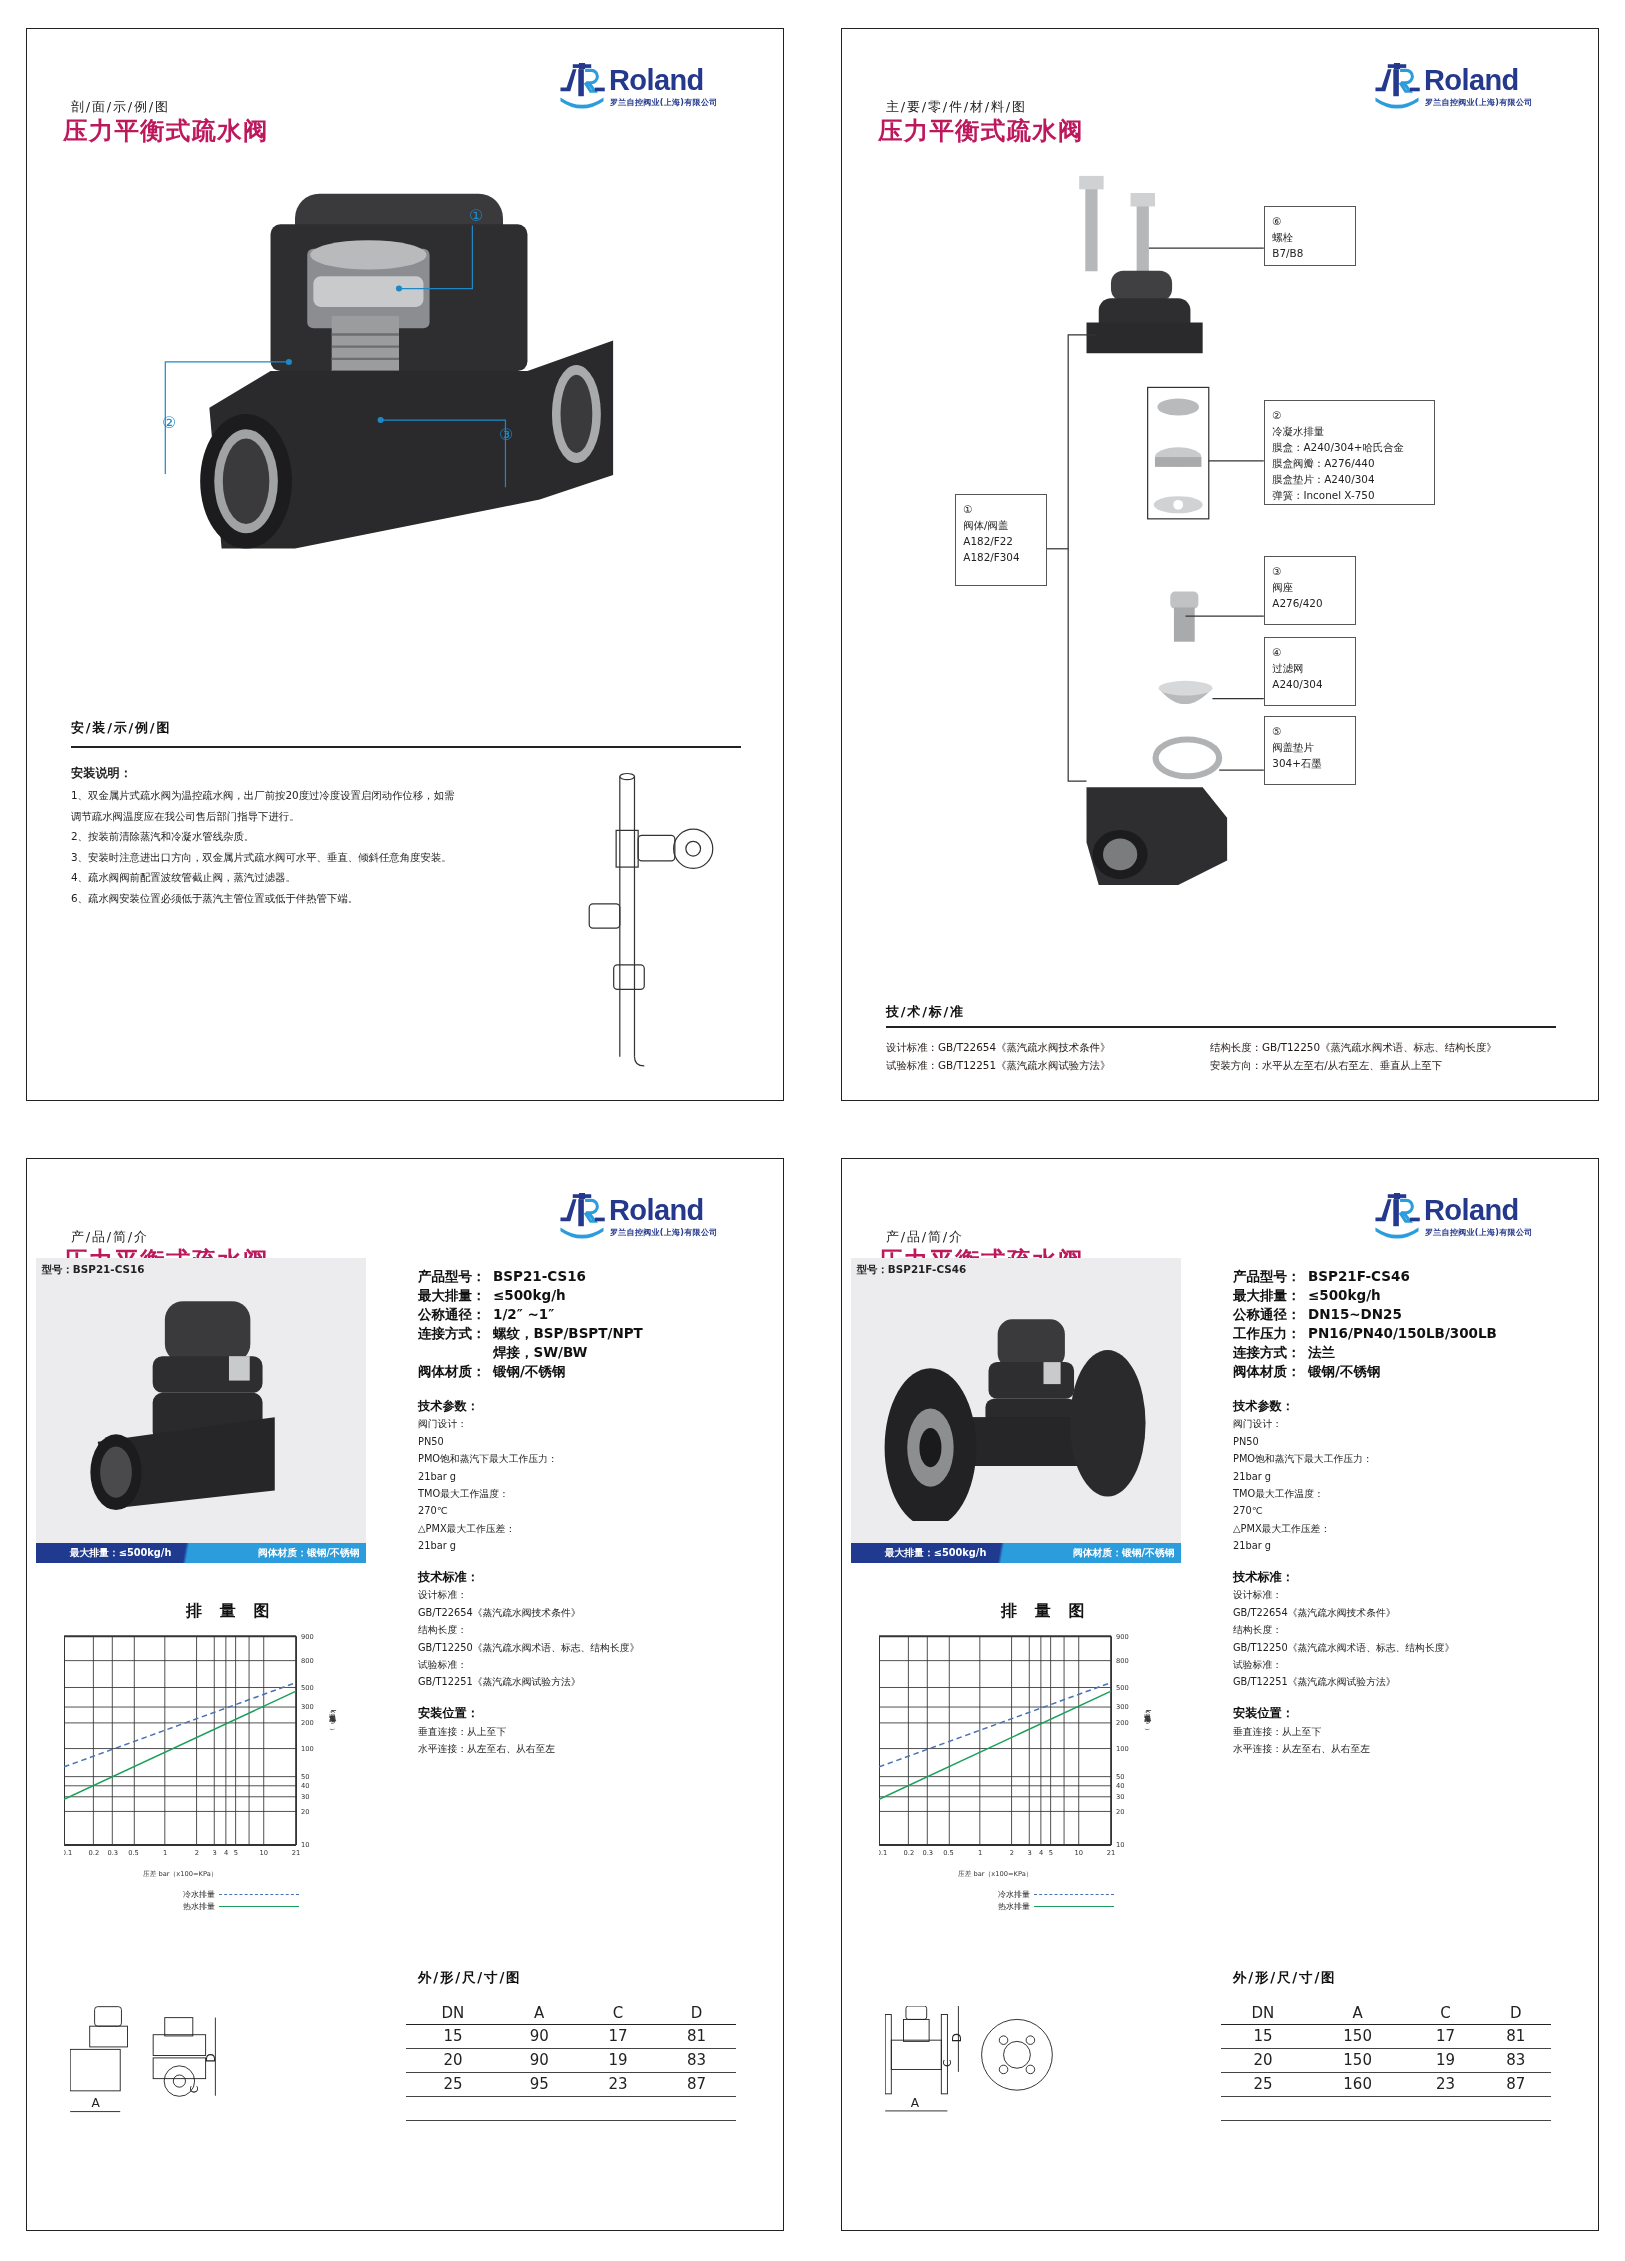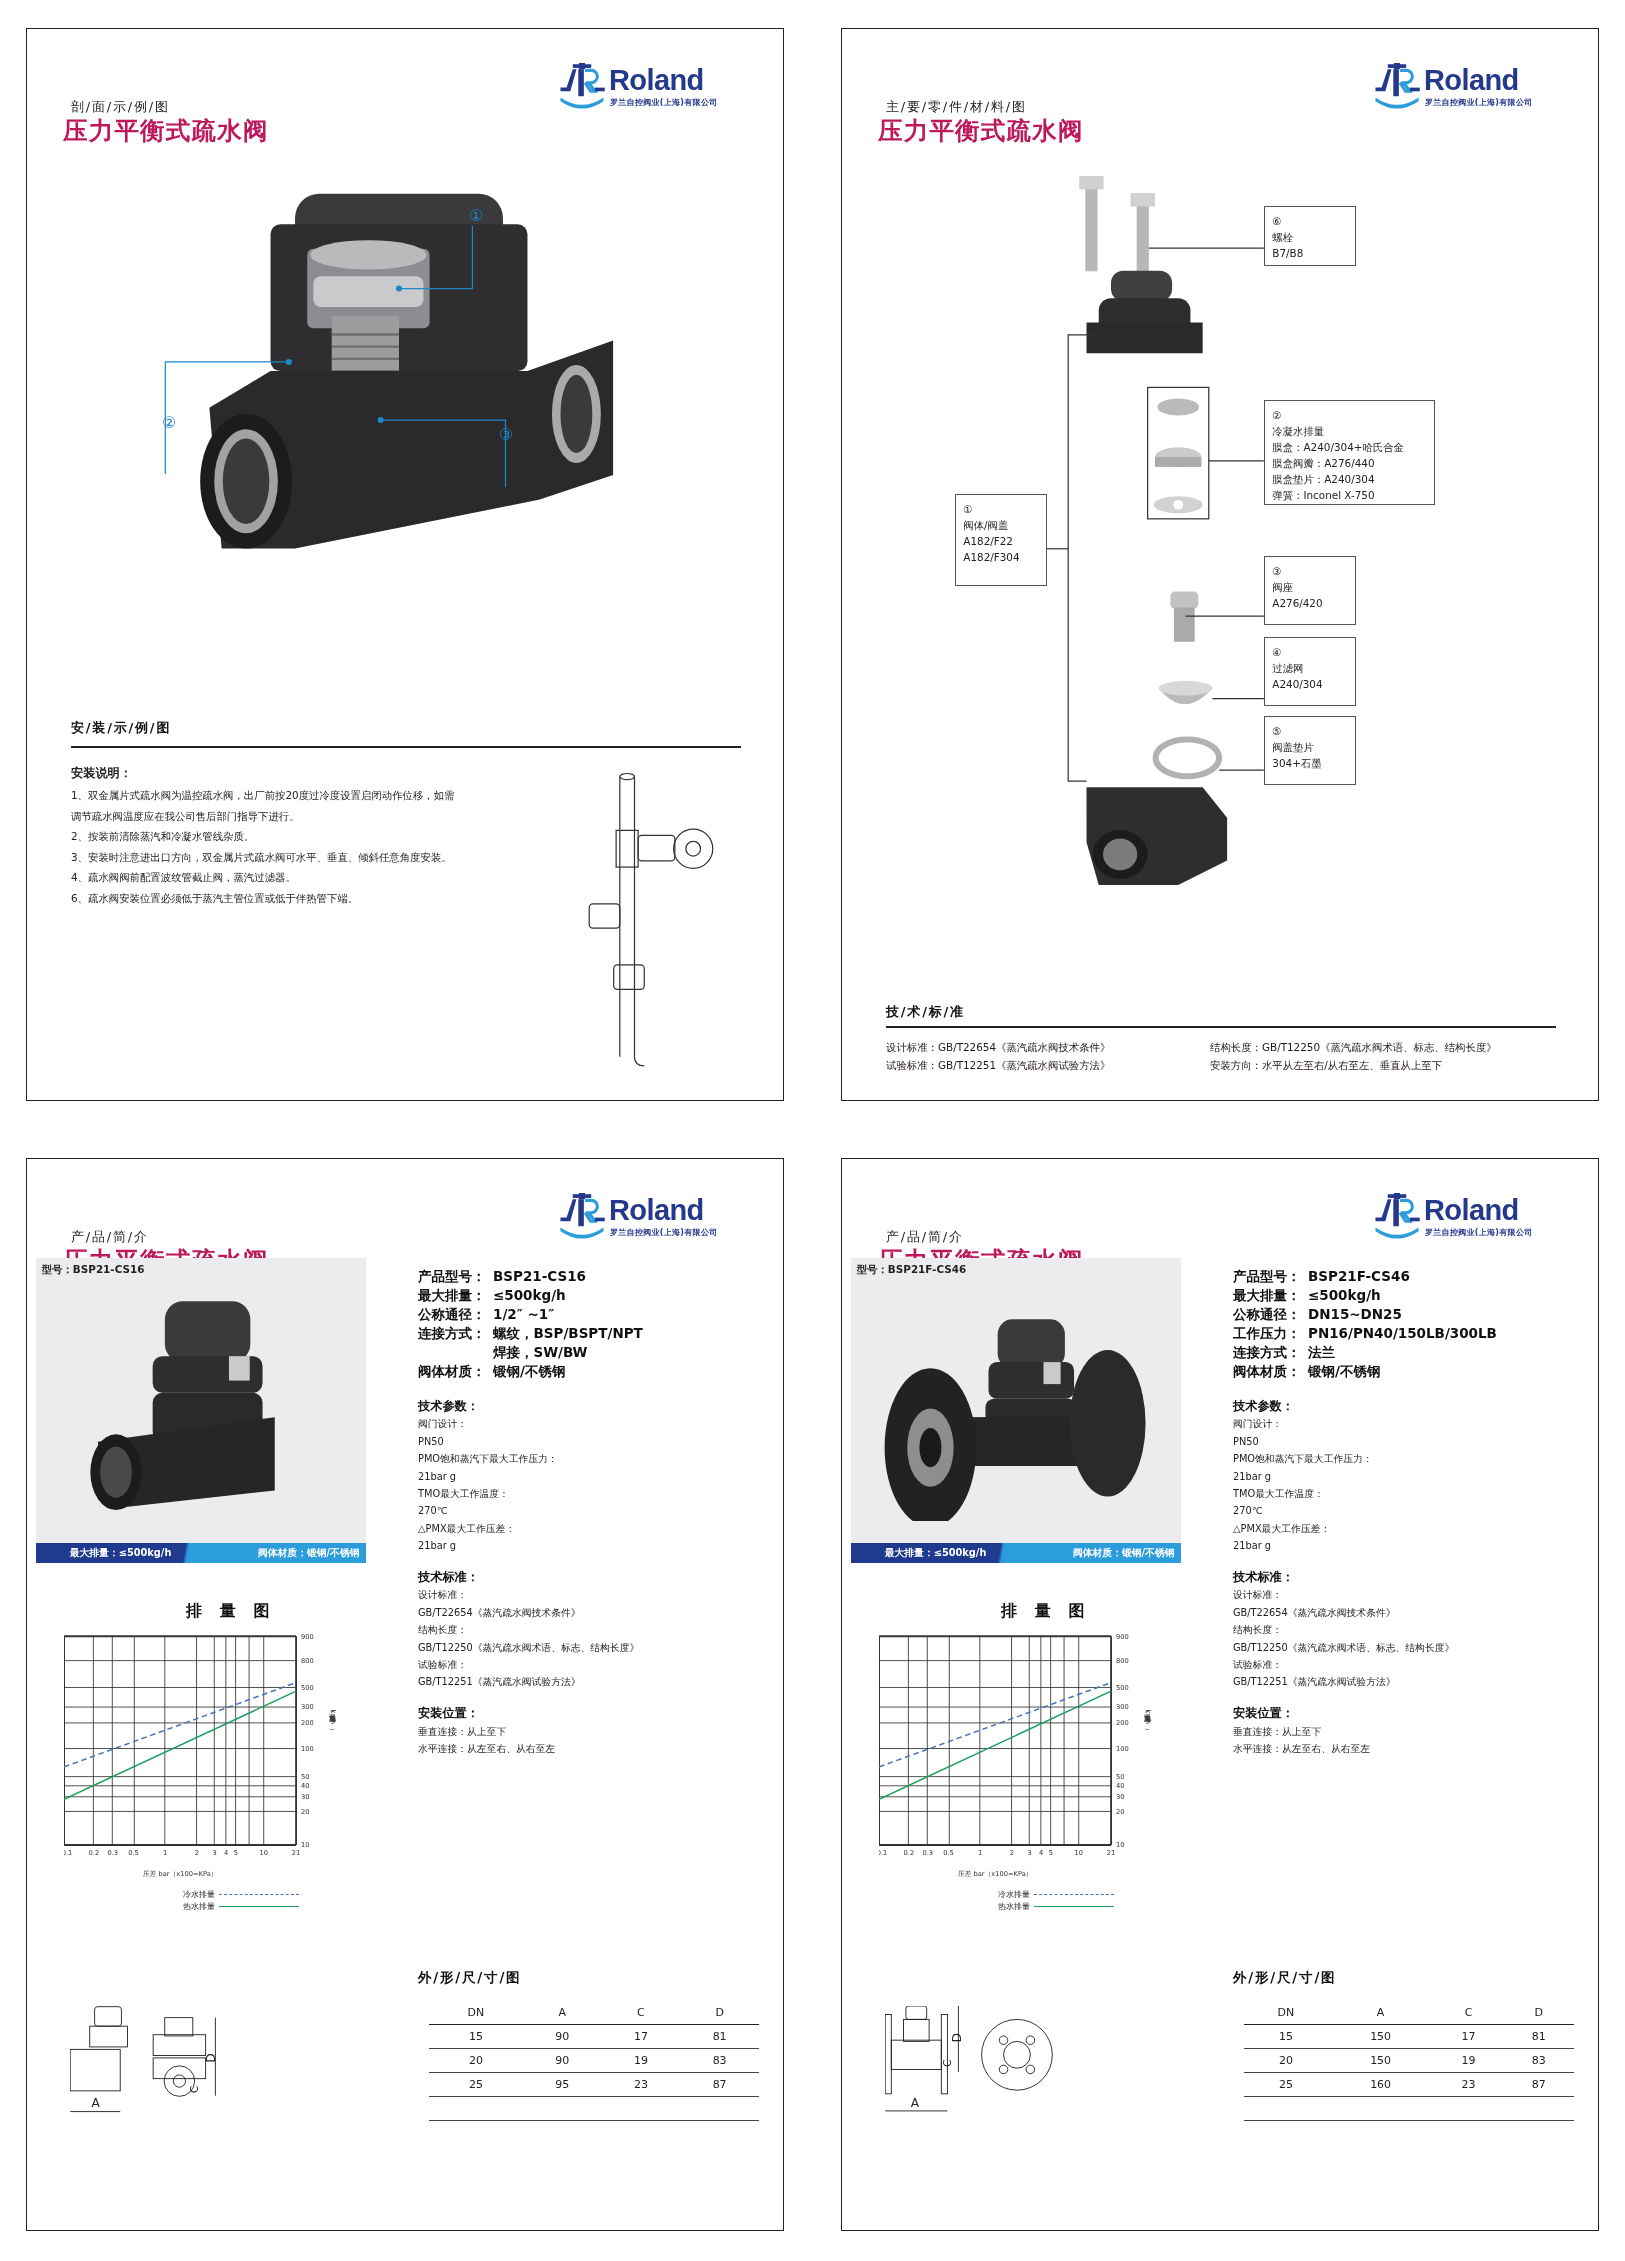--- a/index.html
+++ b/index.html
@@ -42,21 +42,21 @@
   .spec-block { position: absolute; left: 391px; top: 108px; width: 343px; }
   .spec-line { font-size: 13.5px; font-weight: bold; line-height: 19px; color: #111; white-space: nowrap; }
   .spec-line .k { display: inline-block; width: 75px; }
   .spec-sub { font-size: 12.2px; font-weight: bold; margin-top: 16px; line-height: 18.3px; color: #111; }
   .spec-small { font-size: 9.8px; line-height: 17.4px; color: #222; white-space: nowrap; }
 
   .chart-title { position: absolute; left: 159px; top: 442px; font-size: 16px; font-weight: bold; letter-spacing: 6.1px; color: #111; }
   .chart-svg { position: absolute; left: 37px; top: 465px; }
 
   .dims-head { position: absolute; left: 391px; top: 810px; font-size: 13.5px; font-weight: bold; letter-spacing: 1.8px; color: #111; }
-  .dims-table { position: absolute; left: 402px; top: 843px; width: 330px; border-collapse: collapse; font-size: 11px; }
+  .dims-table { position: absolute; left: 379px; top: 843px; width: 330px; border-collapse: collapse; font-size: 15px; }
   .dims-table th { font-weight: normal; height: 22px; border-bottom: 1.8px solid #222; text-align: center; color: #222; }
   .dims-table td { height: 24px; border-bottom: 1.2px solid #444; text-align: center; color: #222; }
   .dims-table tr.blank td { height: 24px; }
   .dim-drawing { position: absolute; }
 </style>
 </head>
 <body>
 
 <div class="page" id="page1">
   <div class="title">压力平衡式疏水阀</div>

